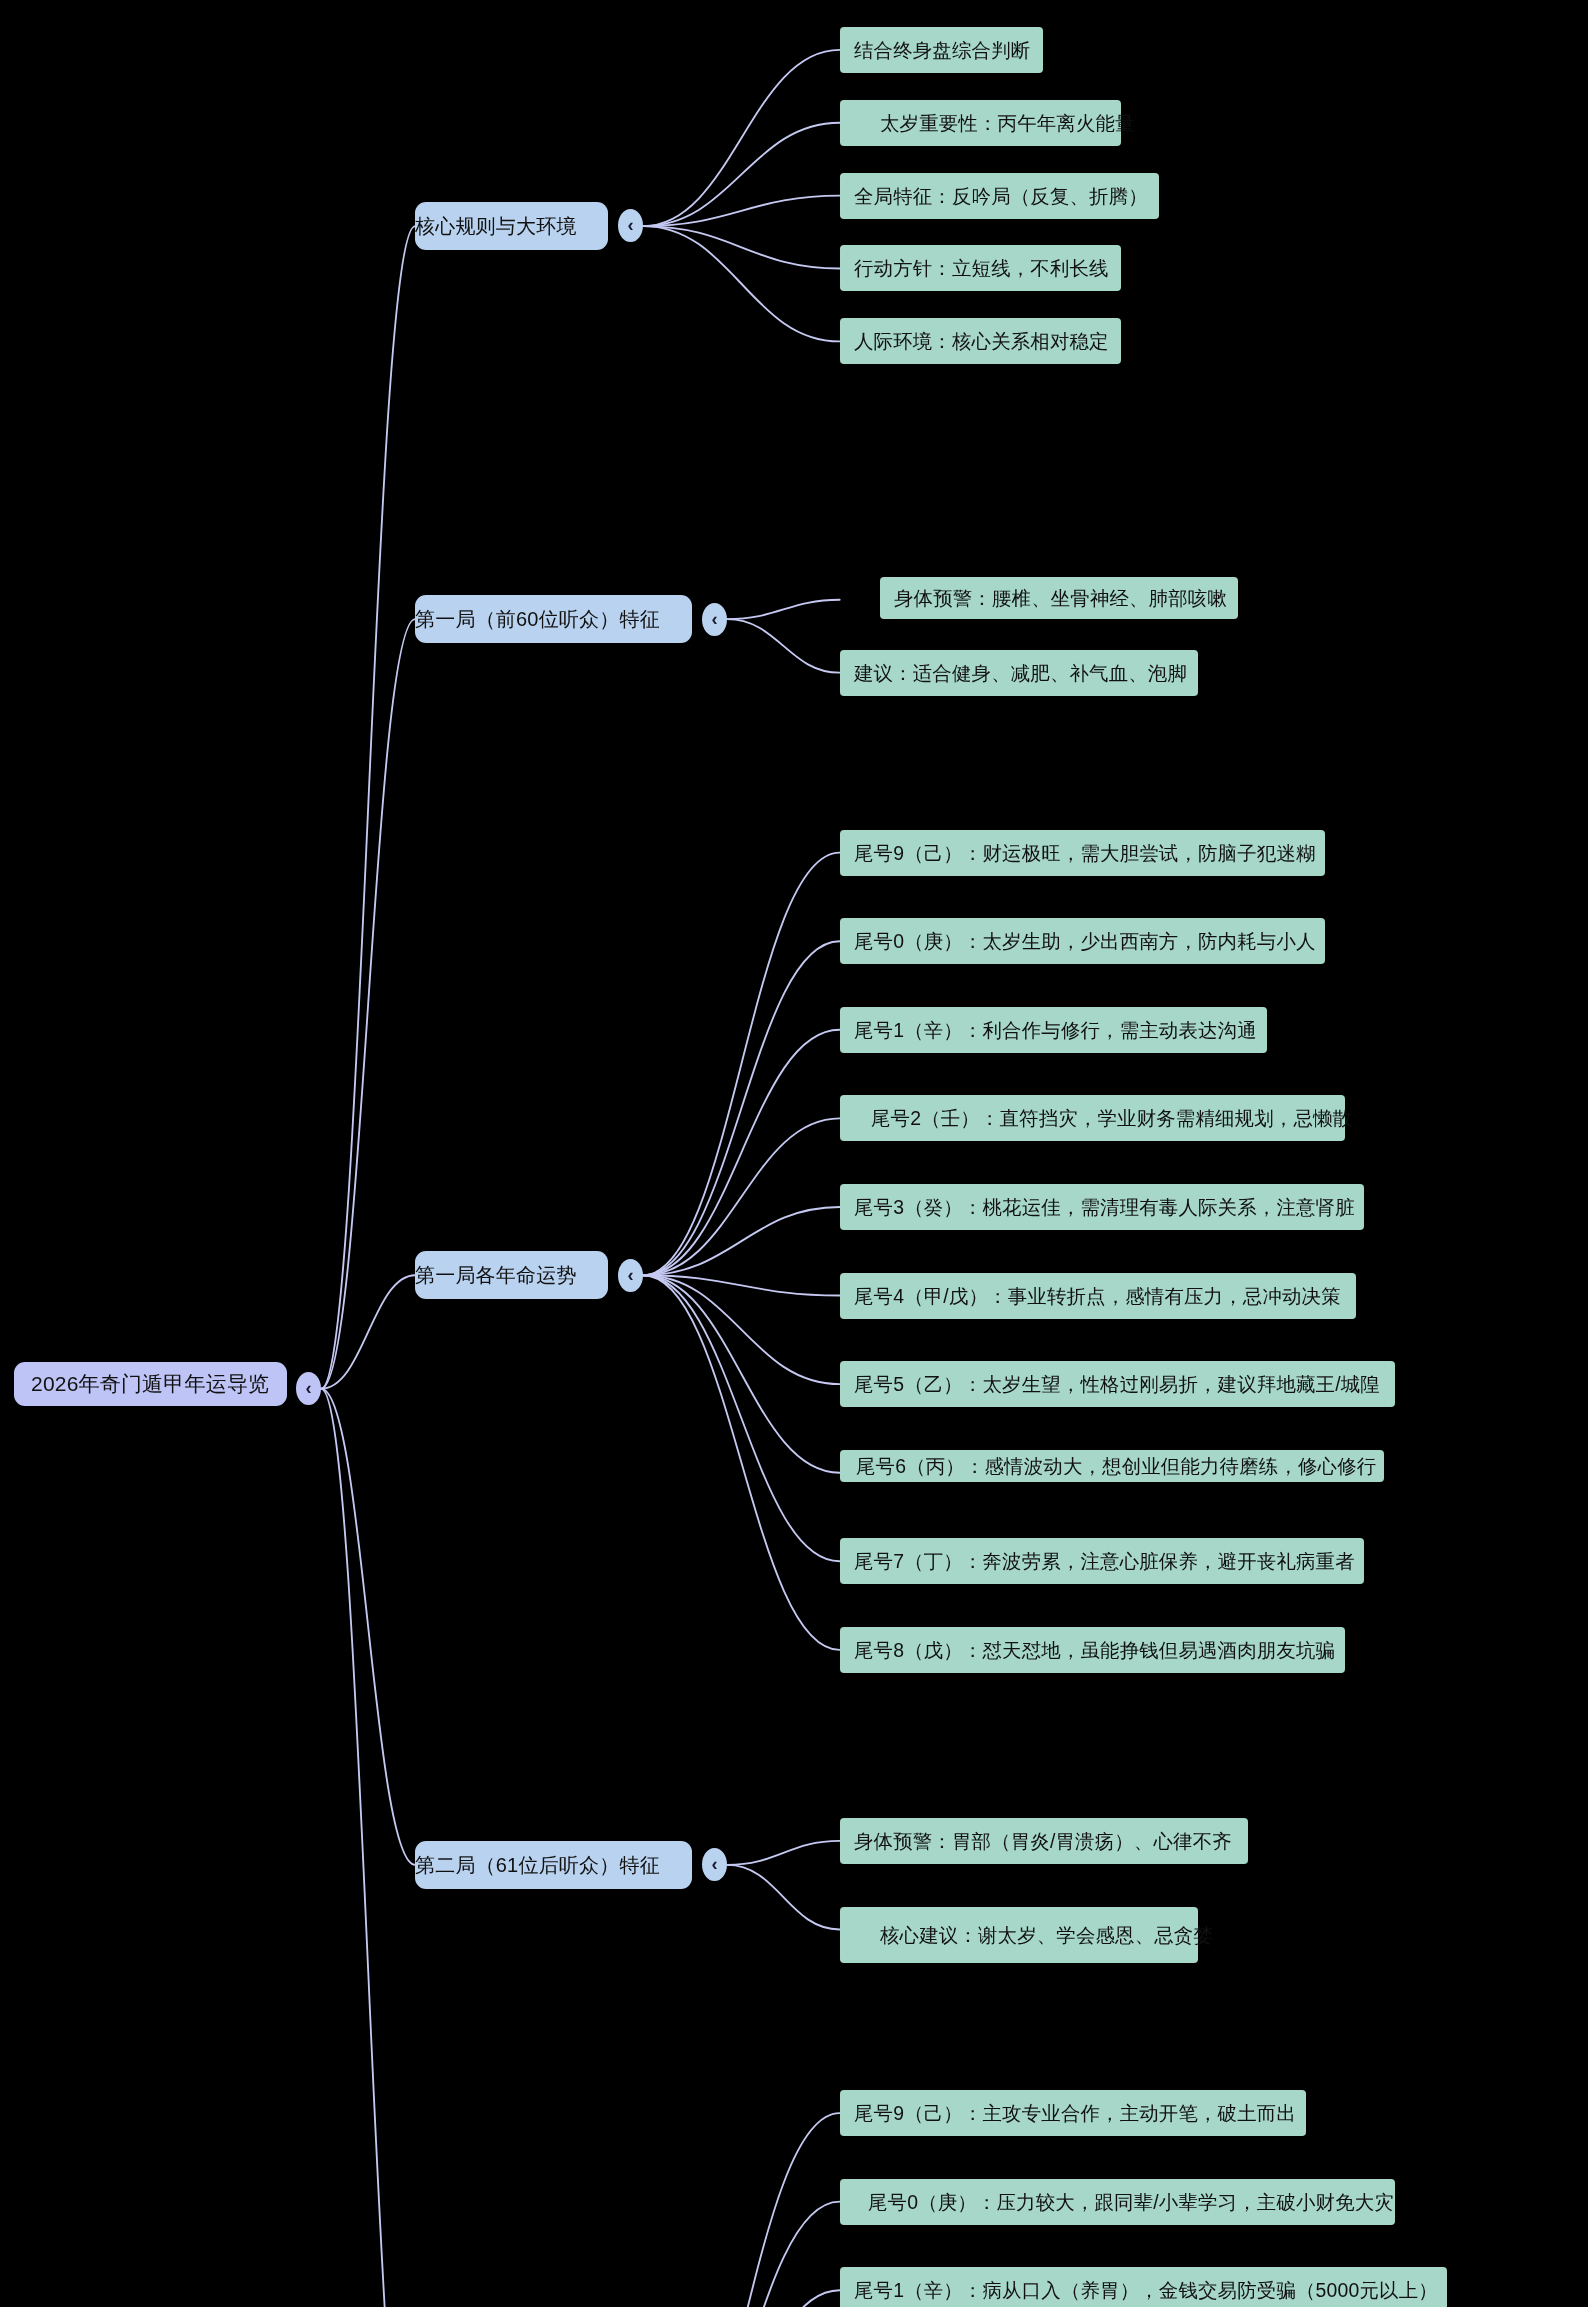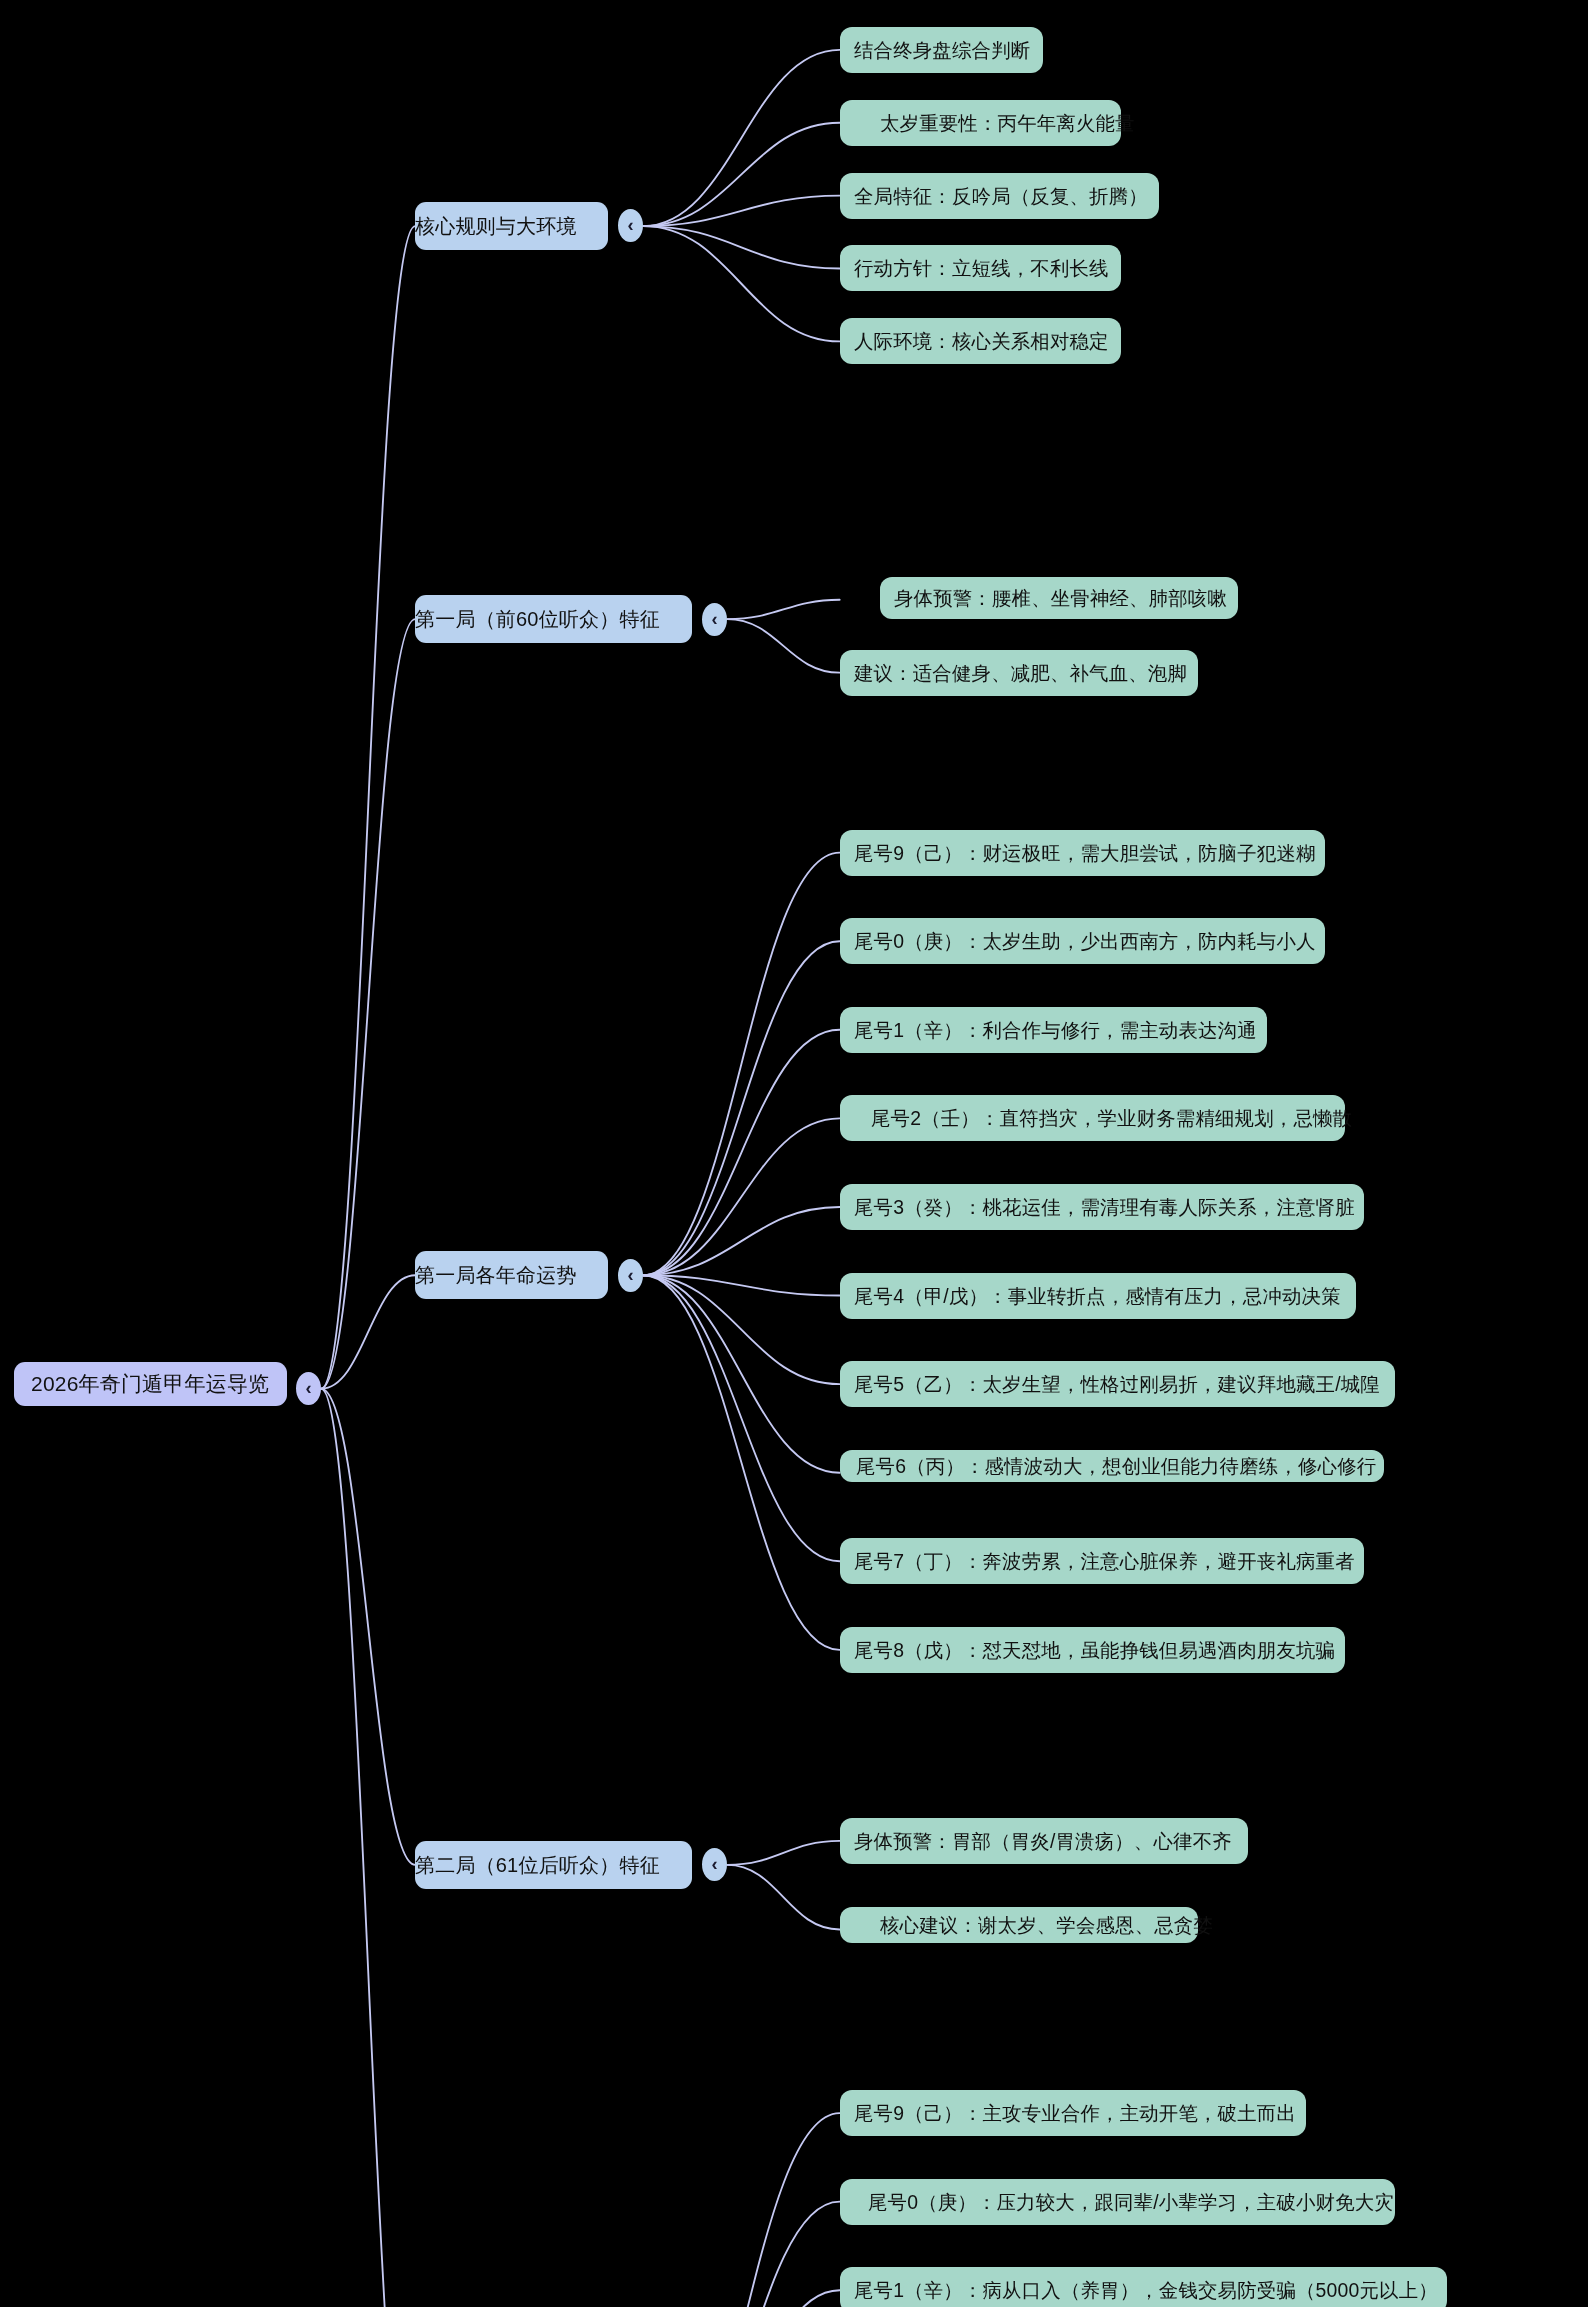--- a/index.html
+++ b/index.html
@@ -45,21 +45,21 @@
     font-size: 20px;
     padding: 0 0;
     height: 48px;
     border-radius: 11px;
   }
   .node-leaf {
     background: #a6d7c9;
     font-size: 19.4px;
     padding: 0 14px;
     height: 46px;
-    border-radius: 12px;
+    border-radius: 4px;
   }
   .collapse-badge {
     position: absolute;
     width: 25px;
     height: 33px;
     border-radius: 50%;
     background: #b9d2ef;
     display: flex;
     align-items: center;
     justify-content: center;
@@ -179,21 +179,21 @@
     <div class="node node-leaf" style="left: 840px; top: 1627px; width: 505px; height: 46px;">
       <span>尾号8（戊）：怼天怼地，虽能挣钱但易遇酒肉朋友坑骗</span>
     </div>
     <div class="node node-branch" style="left: 415px; top: 1841px; width: 277px; height: 48px;">
       <span>第二局（61位后听众）特征</span>
     </div>
     <div class="collapse-badge " style="left: 702px; top: 1848px;">‹</div>
     <div class="node node-leaf" style="left: 840px; top: 1818px; width: 408px; height: 46px;">
       <span>身体预警：胃部（胃炎/胃溃疡）、心律不齐</span>
     </div>
-    <div class="node node-leaf" style="left: 840px; top: 1907px; width: 358px; height: 36px; padding-left: 40px;">
+    <div class="node node-leaf" style="left: 840px; top: 1907px; width: 358px; height: 56px; padding-left: 40px;">
       <span>核心建议：谢太岁、学会感恩、忌贪婪</span>
     </div>
     <div class="node node-leaf" style="left: 840px; top: 2090px; width: 466px; height: 46px;">
       <span>尾号9（己）：主攻专业合作，主动开笔，破土而出</span>
     </div>
     <div class="node node-leaf" style="left: 840px; top: 2179px; width: 555px; height: 46px; padding-left: 28px;">
       <span>尾号0（庚）：压力较大，跟同辈/小辈学习，主破小财免大灾</span>
     </div>
     <div class="node node-leaf" style="left: 840px; top: 2267px; width: 607px; height: 46px;">
       <span>尾号1（辛）：病从口入（养胃），金钱交易防受骗（5000元以上）</span>

